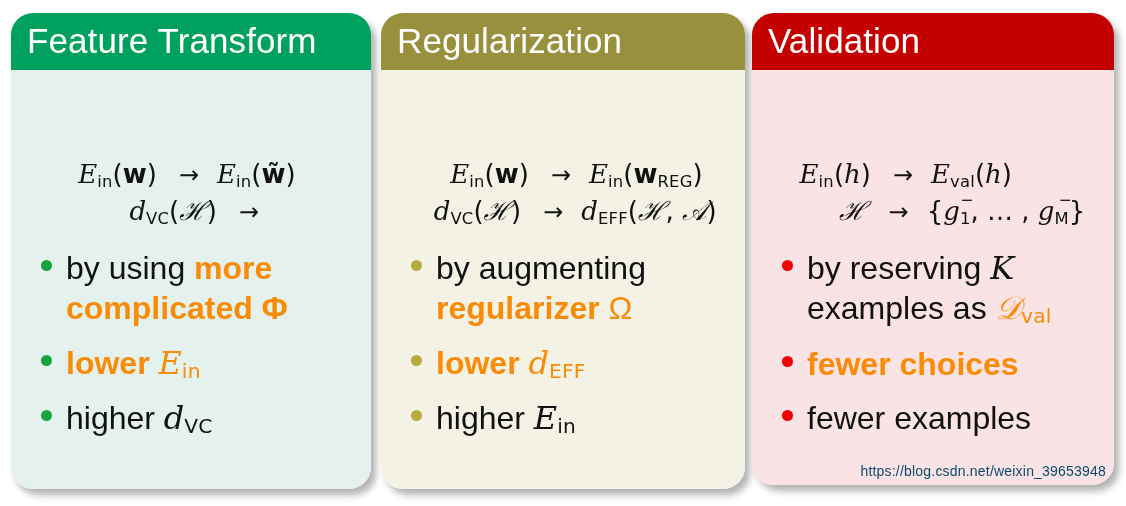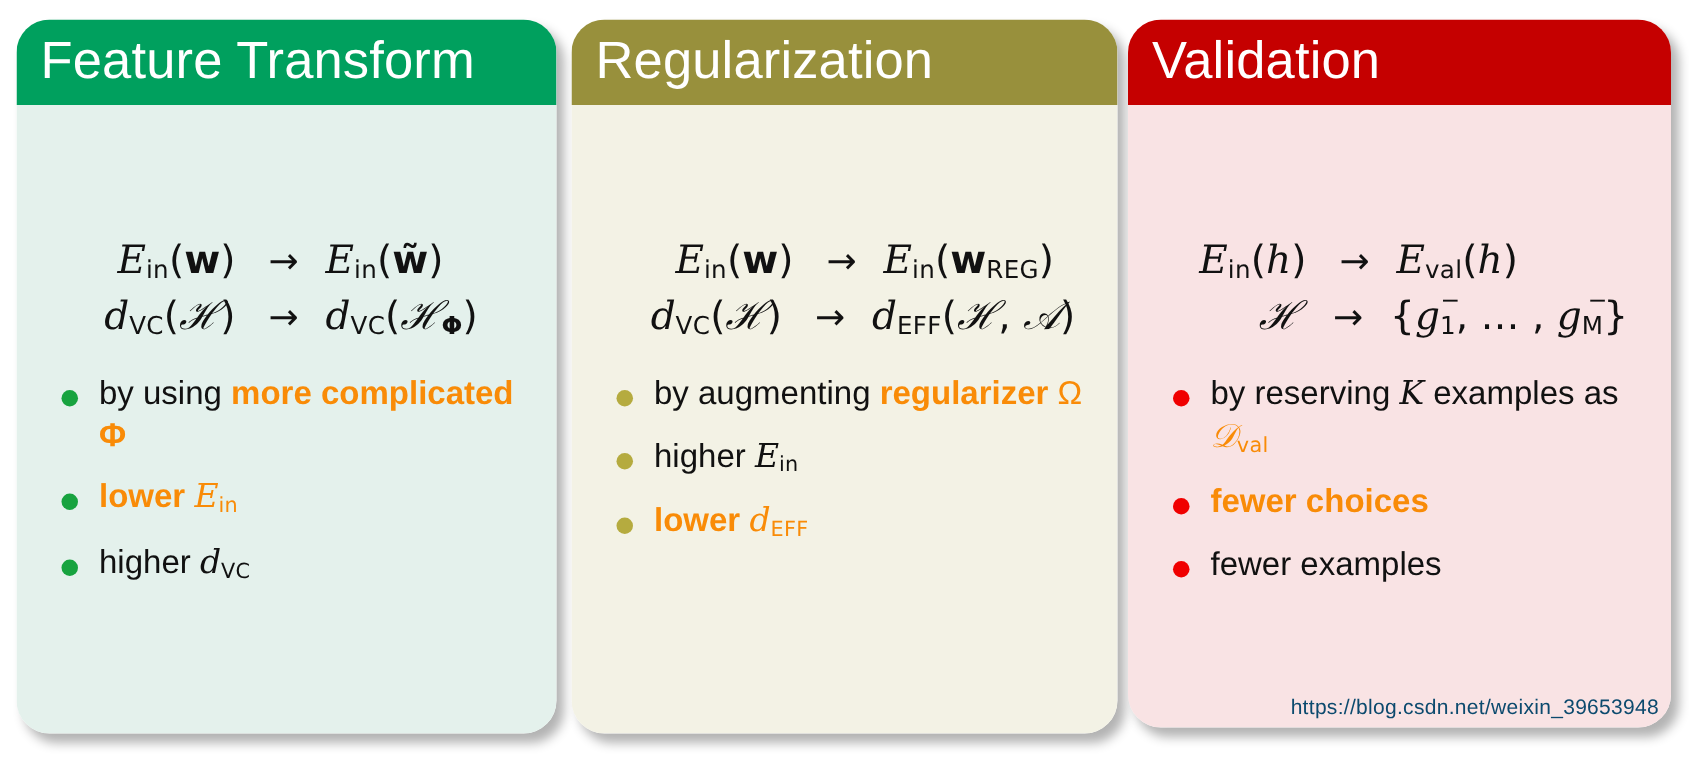--- a/index.html
+++ b/index.html
@@ -123,21 +123,21 @@
     position: absolute;
     left: 0; right: 0;
     top: 178px;
     padding: 0 14px 0 30px;
     box-sizing: border-box;
   }
   .bullet {
     display: flex;
     align-items: flex-start;
     margin-bottom: 14px;
-    font-size: 22px;
+    font-size: 32px;
     line-height: 1.26;
     color: #111111;
   }
   .dot {
     flex: 0 0 auto;
     width: 11px;
     height: 11px;
     border-radius: 50%;
     margin-top: 12px;
     margin-right: 14px;
@@ -172,21 +172,20 @@
 
       <div class="formulas">
         <div class="frow">
           <span class="fcell-l"><span class="it">E</span><span class="sub">in</span>(<span class="bw">w</span>)</span>
           <span class="arrow">→</span>
           <span class="fcell-r"><span class="it">E</span><span class="sub">in</span>(<span class="bw">w̃</span>)</span>
         </div>
         <div class="frow">
           <span class="fcell-l"><span class="it">d</span><span class="sub">VC</span>(<span class="cal">ℋ</span>)</span>
           <span class="arrow">→</span>
-          <span class="fcell-r"><span class="it">d</span><span class="sub">VC</span>(<span class="cal">ℋ</span><span class="subb">Φ</span>)</span>
         </div>
       </div>
 
       <div class="bullets">
         <div class="bullet">
           <span class="dot"></span>
           <span class="btext">by using <span class="hl">more complicated Φ</span></span>
         </div>
         <div class="bullet">
           <span class="dot"></span>
@@ -218,25 +217,25 @@
         </div>
       </div>
 
       <div class="bullets">
         <div class="bullet">
           <span class="dot"></span>
           <span class="btext">by augmenting <span class="hl">regularizer</span> <span class="hl-reg">Ω</span></span>
         </div>
         <div class="bullet">
           <span class="dot"></span>
+          <span class="btext"><span class="hl">lower</span> <span class="hl-reg mathsmall">d</span><span class="hl-reg sub">EFF</span></span>
+        </div>
+        <div class="bullet">
+          <span class="dot"></span>
           <span class="btext">higher <span class="mathsmall">E</span><span class="sub">in</span></span>
-        </div>
-        <div class="bullet">
-          <span class="dot"></span>
-          <span class="btext"><span class="hl">lower</span> <span class="hl-reg mathsmall">d</span><span class="hl-reg sub">EFF</span></span>
         </div>
       </div>
 
     </div>
   </div>
 
   <div class="panel panel-3">
     <div class="panel-header">Validation</div>
     <div class="panel-body">
 

